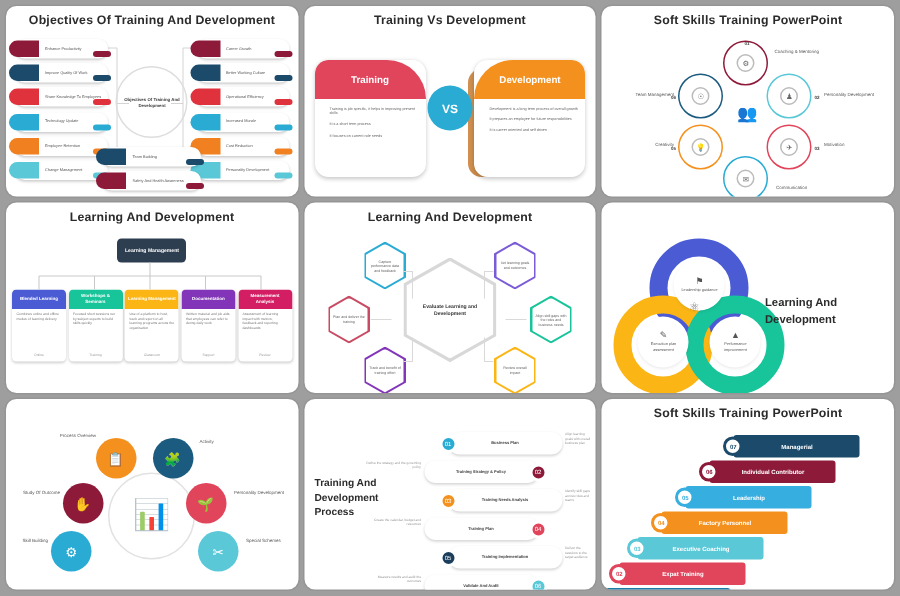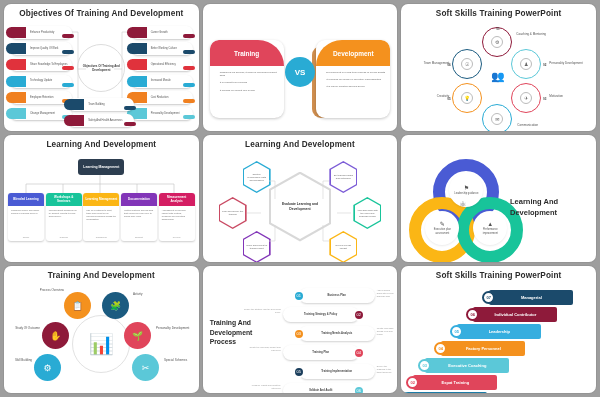--- a/index.html
+++ b/index.html
@@ -240,20 +240,21 @@
         <div class="ban">
             <span class="cap" style="background:#8E1A3A"></span>
             <span class="tail" style="background:#8E1A3A"></span>
             <span class="tx">Safety And Health Awareness</span>
           </div>
       </div>
     </div>
   </div>
 
   <div class="slide">
+    <div class="stitle">Training Vs Development</div>
     <div class="body">
       <div class="vscard l" style="left:7px">
         <div class="shadow" style="background:#B8303F"></div>
         <div class="panel">
           <div class="head" style="background:#E0455B">Training</div>
           <div class="vsbullets">
             <div style="--c:#E0455B">Training is job specific, it helps in improving present skills</div>
             <div>It is a short term process</div>
             <div>It focuses on current role needs</div>
           </div>
@@ -418,21 +419,20 @@
         <div class="ic">▲</div>
         <div class="tx">Performance improvement</div>
       </div>
       <div style="position:absolute;left:58px;top:47px;font-size:8px;color:#777;">⚛</div>
 
       <div class="s6title">Learning And Development</div>
     </div>
   </div>
 
   <div class="slide">
-    <div class="stitle">Training And Development</div>
     <div class="body">
       <div class="s7center">📊</div>
 
       <div class="bub" style="left:60px;top:8px;background:#F4911E">
         <span>📋</span>
         </div>
       <div class="lbl" style="left:34px;top:4px;width:26px;text-align:right">Process Overview</div>
 
       <div class="bub" style="left:98px;top:8px;background:#1B5B80">
         <span>🧩</span>

